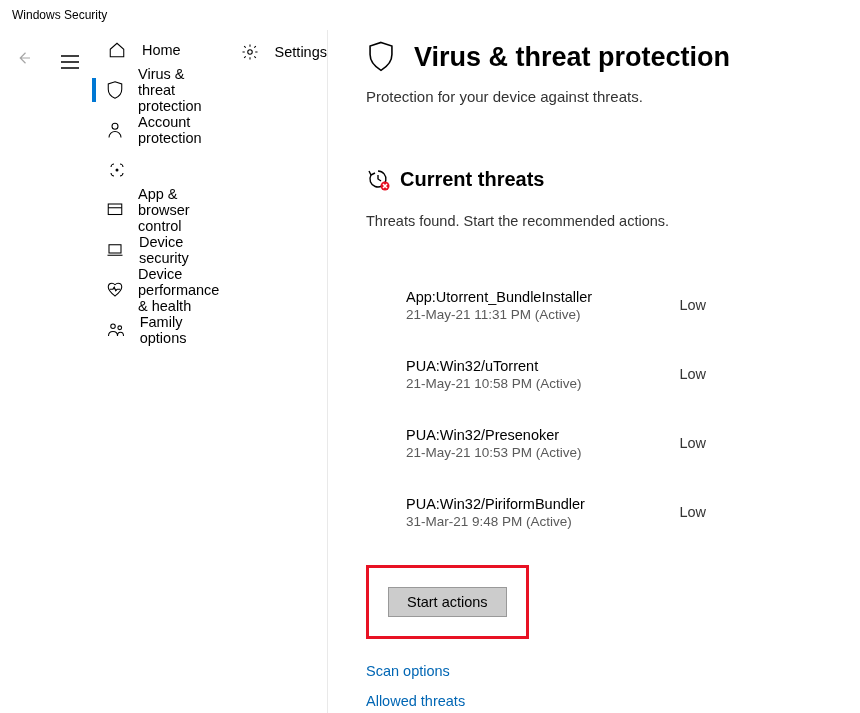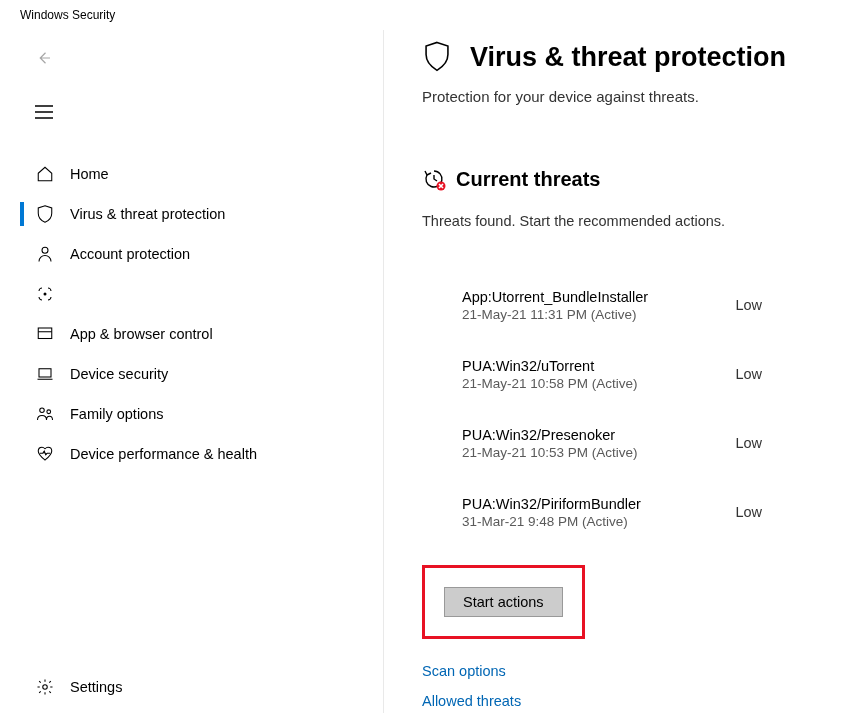--- a/index.html
+++ b/index.html
@@ -11,38 +11,36 @@
     body {
       width: 860px;
       height: 713px;
       background: #fff;
       display: flex;
       flex-direction: column;
       overflow: hidden;
     }
     .titlebar {
       height: 30px;
-      padding: 4px 20px;
+      padding: 4px 12px;
       font-size: 12px;
       color: #000;
       display: flex;
       align-items: center;
     }
     .app-body {
       flex: 1;
       display: flex;
       overflow: hidden;
     }
     .sidebar {
-      width: 384px;
+      width: 328px;
       background: #fff;
       display: flex;
-      flex-direction: column;
       border-right: 1px solid #e9e9e9;
-      padding-left: 20px;
     }
     .back-btn {
       width: 44px;
       height: 44px;
       display: flex;
       align-items: center;
       justify-content: center;
       opacity: 0.35;
       margin-top: 6px;
       margin-left: 2px;
@@ -272,35 +270,35 @@
           <svg width="18" height="18" viewBox="0 0 24 24">
               <rect x="4" y="5" width="16" height="11" fill="none" stroke="#000" stroke-width="1.4"></rect>
               <path stroke="#000" stroke-width="1.4" d="M2 19h20"></path>
             </svg>
         </span>
         <span class="nav-label">Device security</span>
       </li>
       <li class="nav-item">
         <span class="nav-icon">
           <svg width="18" height="18" viewBox="0 0 24 24">
+              <path fill="none" stroke="#000" stroke-width="1.4" d="M12 20c-5-4-9-7-9-12 0-3 2-5 5-5 2 0 3 1 4 2 1-1 2-2 4-2 3 0 5 2 5 5 0 5-4 8-9 12z"></path>
+              <path stroke="#000" stroke-width="1.4" d="M5 11h4l2-3 2 5 2-2h4"></path>
+            </svg>
+        </span>
+        <span class="nav-label">Device performance &amp; health</span>
+      </li>
+      <li class="nav-item">
+        <span class="nav-icon">
+          <svg width="18" height="18" viewBox="0 0 24 24">
               <circle cx="8" cy="7" r="3" fill="none" stroke="#000" stroke-width="1.4"></circle>
               <circle cx="17" cy="9" r="2.5" fill="none" stroke="#000" stroke-width="1.4"></circle>
               <path fill="none" stroke="#000" stroke-width="1.4" d="M2 20c0-4 3-6 6-6s6 2 6 6M14 20c0-3 2-5 4-5s4 2 4 5"></path>
             </svg>
         </span>
         <span class="nav-label">Family options</span>
-      </li>
-      <li class="nav-item">
-        <span class="nav-icon">
-          <svg width="18" height="18" viewBox="0 0 24 24">
-              <path fill="none" stroke="#000" stroke-width="1.4" d="M12 20c-5-4-9-7-9-12 0-3 2-5 5-5 2 0 3 1 4 2 1-1 2-2 4-2 3 0 5 2 5 5 0 5-4 8-9 12z"></path>
-              <path stroke="#000" stroke-width="1.4" d="M5 11h4l2-3 2 5 2-2h4"></path>
-            </svg>
-        </span>
-        <span class="nav-label">Device performance &amp; health</span>
       </li>
     </ul>
 
     <div class="nav-spacer"></div>
     <div class="settings-row">
       <span class="nav-icon">
         <svg width="18" height="18" viewBox="0 0 24 24">
             <circle cx="12" cy="12" r="3" fill="none" stroke="#000" stroke-width="1.4"></circle>
             <path fill="none" stroke="#000" stroke-width="1.4" d="M12 2v3M12 19v3M4.2 4.2l2.1 2.1M17.7 17.7l2.1 2.1M2 12h3M19 12h3M4.2 19.8l2.1-2.1M17.7 6.3l2.1-2.1"></path>
           </svg>

